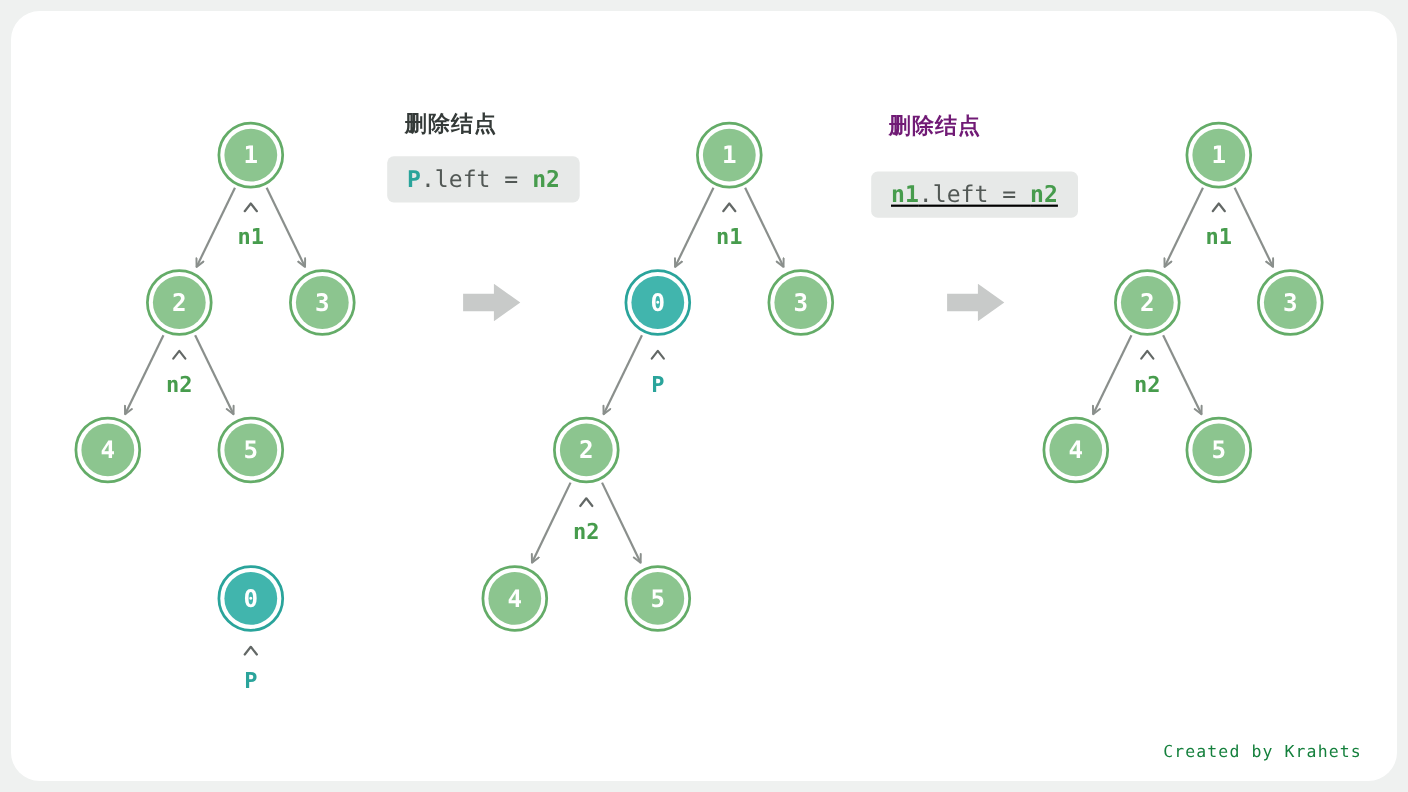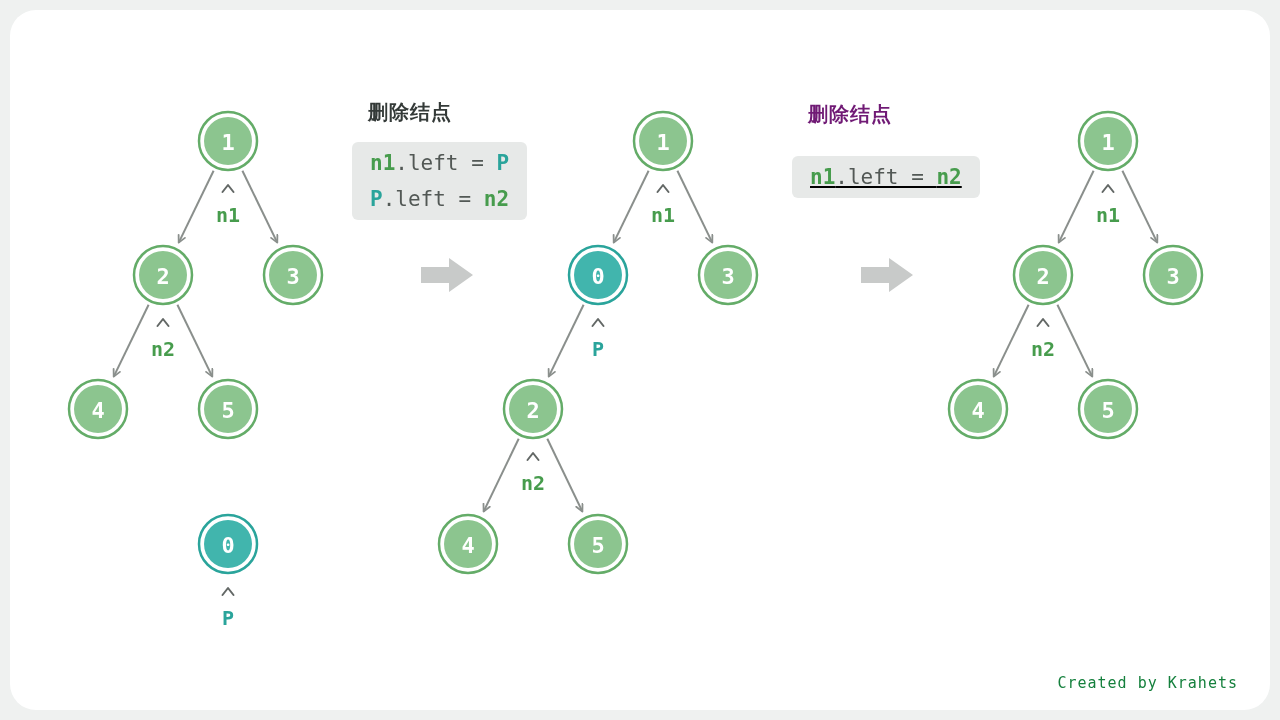--- a/index.html
+++ b/index.html
@@ -200,21 +200,20 @@
         <path d="M 1037.5 326 L 1043 319 L 1048.5 326" fill="none" stroke="#636866" stroke-width="2" stroke-linecap="round" stroke-linejoin="round"></path>
         <text x="1043" y="356" text-anchor="middle" fill="#479c4d" font-size="20" font-weight="bold" font-family="&quot;DejaVu Sans Mono&quot;, monospace">n2</text>
       </g>
     </g>
     <polygon points="421,267 449,267 449,258 473,275 449,292 449,283 421,283" fill="#c8cac9"></polygon>
     <polygon points="861,267 889,267 889,258 913,275 889,292 889,283 861,283" fill="#c8cac9"></polygon>
   </svg>
 
 <div class="section-title" id="title-insert" style="color: rgb(52, 58, 56);">删除结点</div>
 <div class="code-box" id="code-insert" style="background: rgb(231, 233, 232);">
-    <div class="code-line"><span class="tok-green" style="color: rgb(71, 156, 77);">n1</span><span class="tok-plain" style="color: rgb(82, 88, 85);">.left = </span><span class="tok-teal" style="color: rgb(42, 164, 155);">P</span></div>
     <div class="code-line"><span class="tok-teal" style="color: rgb(42, 164, 155);">P</span><span class="tok-plain" style="color: rgb(82, 88, 85);">.left = </span><span class="tok-green" style="color: rgb(71, 156, 77);">n2</span></div>
   </div>
 
 <div class="section-title" id="title-delete" style="color: #701a75;">删除结点</div>
 <div class="code-box" id="code-delete" style="background: rgb(231, 233, 232); text-decoration: underline;">
     <div class="code-line"><span class="tok-green" style="color: rgb(71, 156, 77);">n1</span><span class="tok-plain" style="color: rgb(82, 88, 85);">.left = </span><span class="tok-green" style="color: rgb(71, 156, 77);">n2</span></div>
   </div>
 
 <div class="watermark" style="color: #15803d;">Created by Krahets</div>
 

